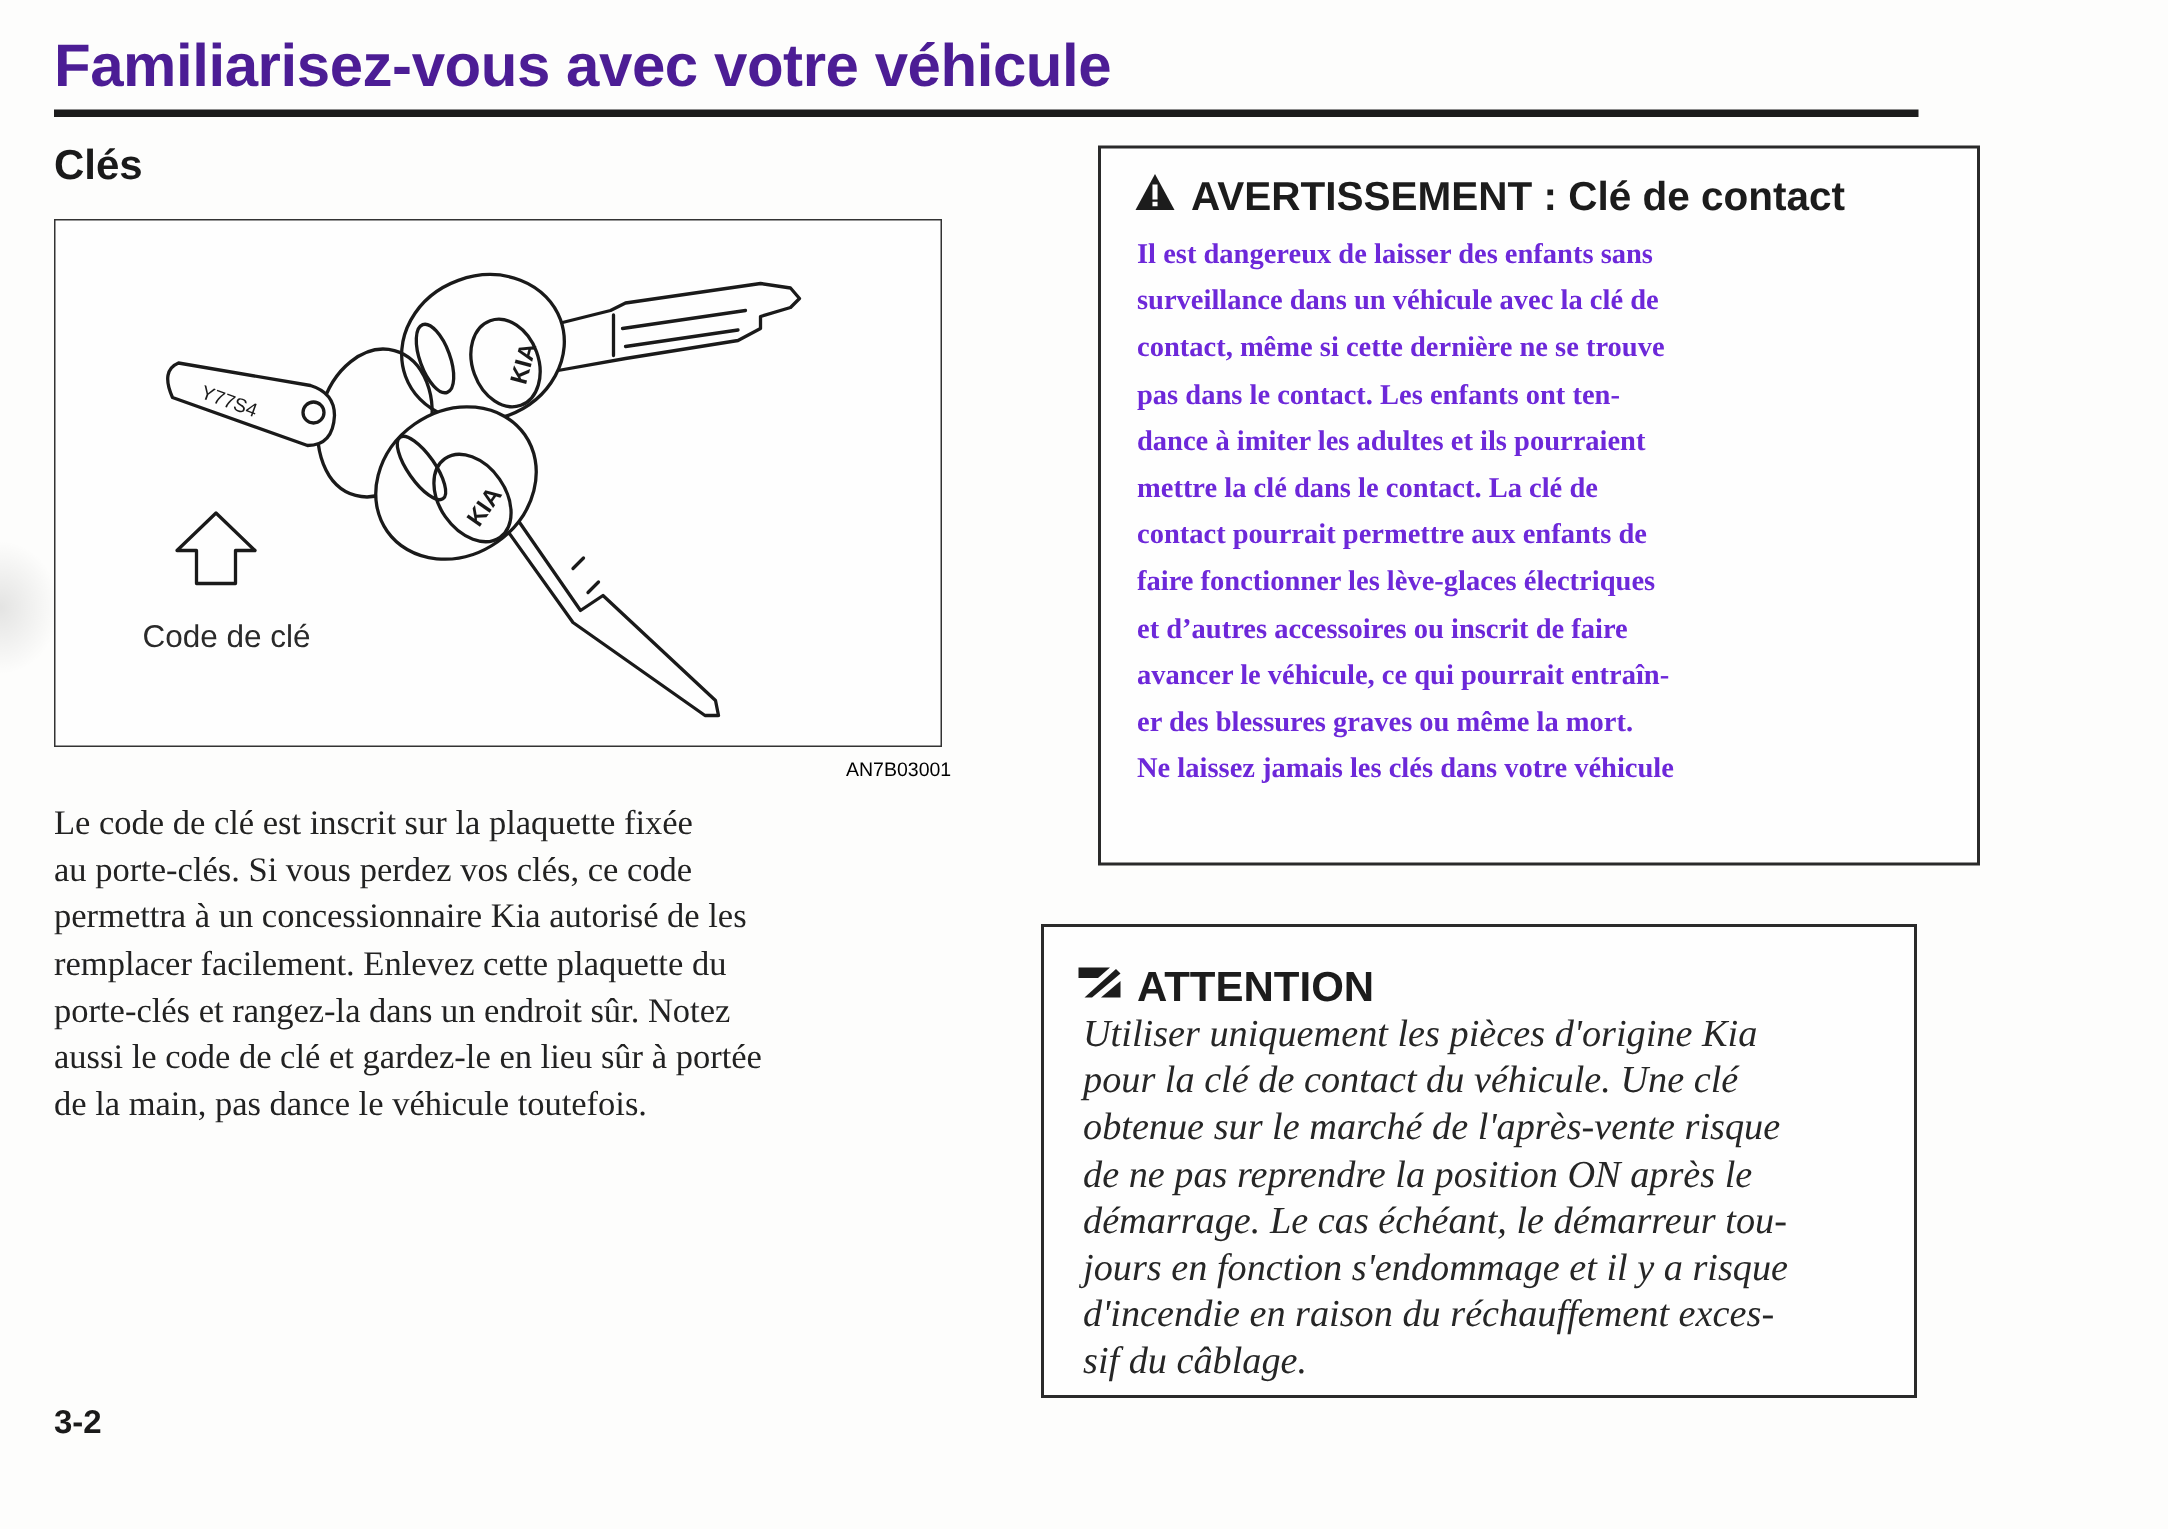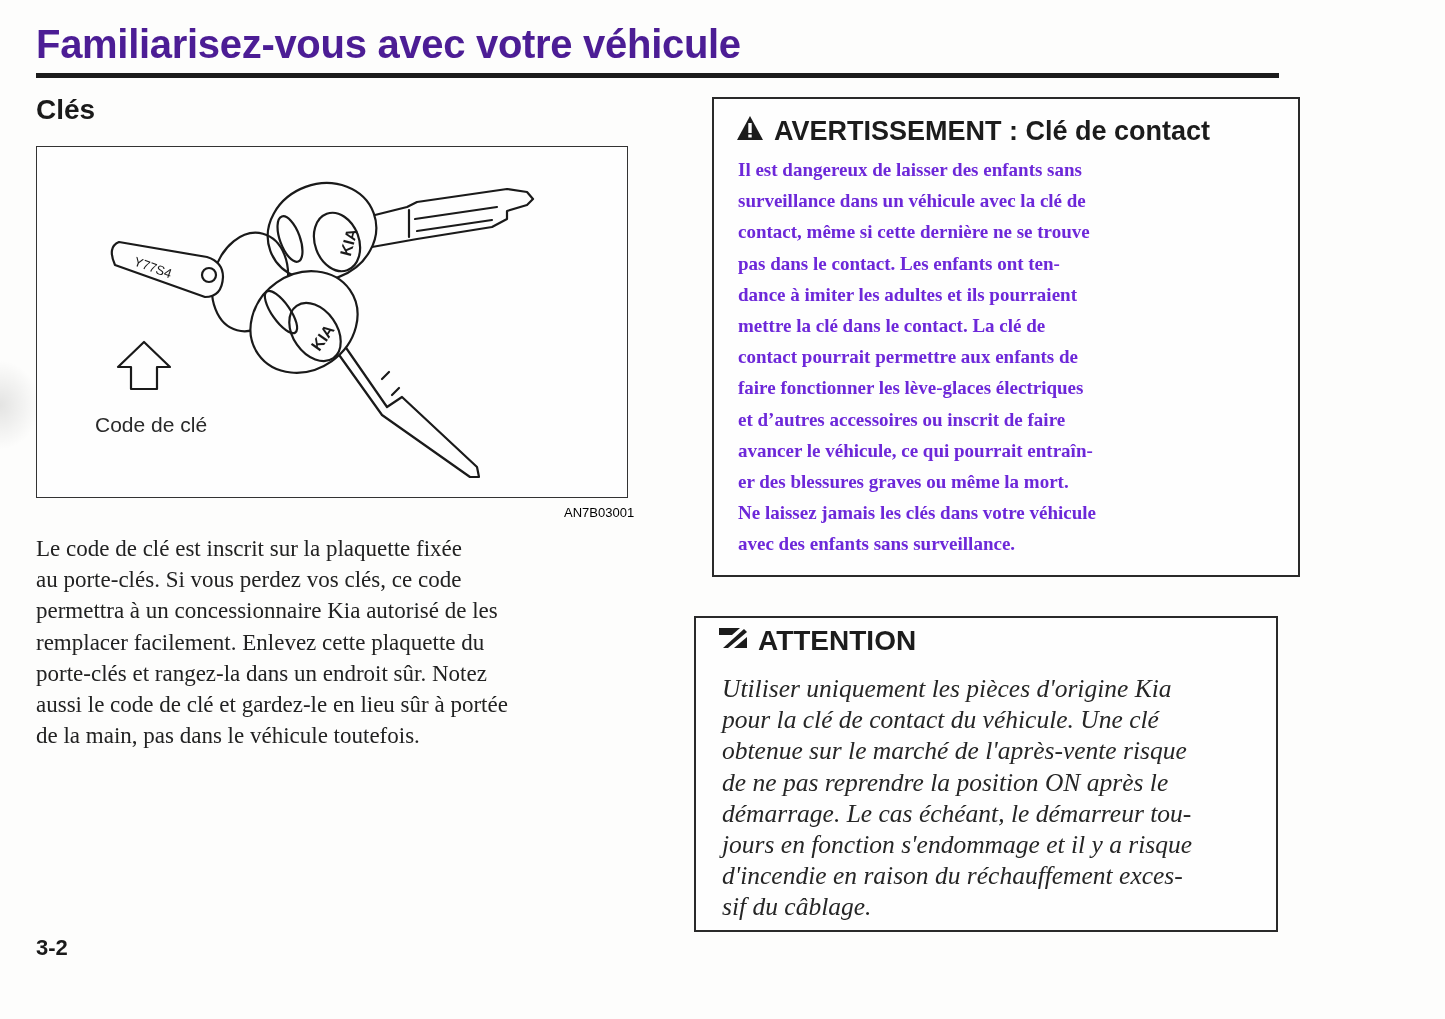--- a/index.html
+++ b/index.html
@@ -40,28 +40,28 @@
     font-family: "Liberation Sans", sans-serif; font-size: 13px; color: #000000; margin-left: 27px;
   }
   .body-text {
     position: absolute; left: 36px; top: 533px; width: 612px;
     font-size: 23px; line-height: 31.2px; color: #222;
   }
   .body-text span { display: block; white-space: nowrap; }
   .box {
     position: absolute; box-sizing: border-box; border: 2px solid #2a2a2a; background: #fefefe;
   }
-  .warn-box { left: 712px; top: 97px; width: 588px; height: 480px; }
+  .warn-box { left: 732px; top: 97px; width: 588px; height: 480px; }
   .caution-box { left: 694px; top: 616px; width: 584px; height: 316px; }
   .box-head {
     position: absolute; left: 22px; display: flex; align-items: center;
     font-family: "Liberation Sans", sans-serif; font-weight: bold; color: #1c1c1c;
   }
   .warn-box .box-head { top: 16px; font-size: 27px; }
-  .caution-box .box-head { top: 7px; font-size: 28px; }
+  .caution-box .box-head { top: 24px; font-size: 28px; }
   .box-head .icon { display: inline-block; margin-right: 10px; }
   .warn-lines {
     position: absolute; left: 24px; top: 55px;
     font-weight: bold; font-size: 19px; line-height: 31.2px; color: #6d28d9;
   }
   .caution-lines {
     position: absolute; left: 26px; top: 55px;
     font-style: italic; font-size: 25.5px; line-height: 31.2px; color: #262626;
   }
   .warn-lines span, .caution-lines span { display: block; white-space: nowrap; }
@@ -113,21 +113,21 @@
 </div>
 <div class="fig-code">AN7B03001</div>
 
 <div class="body-text">
   <span>Le code de clé est inscrit sur la plaquette fixée</span>
   <span>au porte-clés. Si vous perdez vos clés, ce code</span>
   <span>permettra à un concessionnaire Kia autorisé de les</span>
   <span>remplacer facilement. Enlevez cette plaquette du</span>
   <span>porte-clés et rangez-la dans un endroit sûr. Notez</span>
   <span>aussi le code de clé et gardez-le en lieu sûr à portée</span>
-  <span>de la main, pas dans le véhicule toutefois.</span>
+  <span>de la main, pas dance le véhicule toutefois.</span>
 </div>
 
 <div class="box warn-box">
   <div class="box-head">
     <span class="icon">
       <svg width="28" height="26" viewBox="0 0 28 26">
         <path d="M14 1 L27 25 L1 25 Z" fill="#1c1c1c"></path>
         <rect x="12.3" y="8" width="3.4" height="10" fill="#fefefe"></rect>
         <rect x="12.3" y="19.5" width="3.4" height="3" fill="#fefefe"></rect>
       </svg>
@@ -140,21 +140,20 @@
     <span>contact, même si cette dernière ne se trouve</span>
     <span>pas dans le contact. Les enfants ont ten-</span>
     <span>dance à imiter les adultes et ils pourraient</span>
     <span>mettre la clé dans le contact. La clé de</span>
     <span>contact pourrait permettre aux enfants de</span>
     <span>faire fonctionner les lève-glaces électriques</span>
     <span>et d’autres accessoires ou inscrit de faire</span>
     <span>avancer le véhicule, ce qui pourrait entraîn-</span>
     <span>er des blessures graves ou même la mort.</span>
     <span>Ne laissez jamais les clés dans votre véhicule</span>
-    <span>avec des enfants sans surveillance.</span>
   </div>
 </div>
 
 <div class="box caution-box">
   <div class="box-head">
     <span class="icon">
       <svg width="30" height="24" viewBox="0 0 30 24">
         <path d="M1 2 L22 2 L14 9 L1 9 Z" fill="#1c1c1c"></path>
         <path d="M5 22 L26 3 L29 6 L10 22 Z" fill="#1c1c1c"></path>
         <path d="M16 22 L29 11 L29 22 Z" fill="#1c1c1c"></path>

